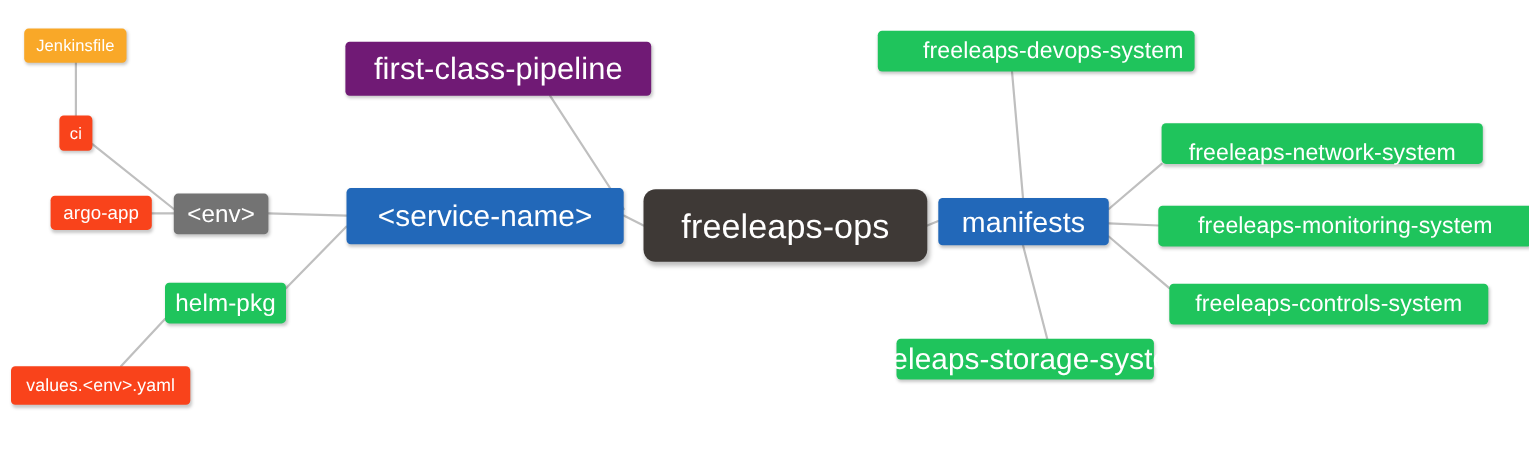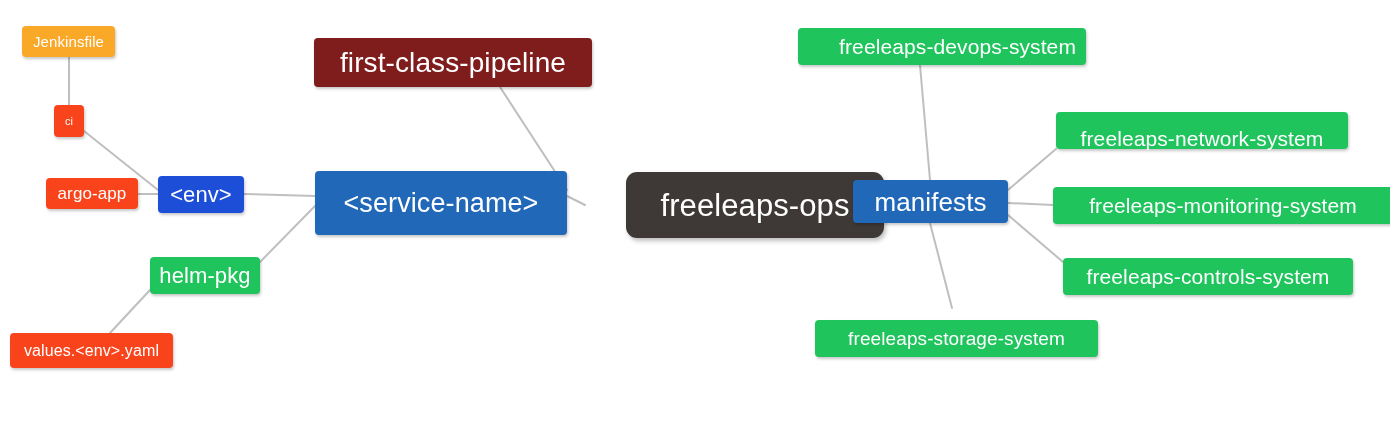--- a/index.html
+++ b/index.html
@@ -37,21 +37,20 @@
     white-space: nowrap;
     border-radius: 4px;
     box-shadow: 1px 2px 3px rgba(0,0,0,0.22);
     line-height: 1;
     padding: 0 10px;
     letter-spacing: 0.1px;
   }
   .node.root {
     border-radius: 11px;
     box-shadow: 2px 3px 4px rgba(0,0,0,0.25);
-    margin-left: 41px;
   }
   .node-label {
     display: block;
   }
 </style>
 </head>
 <body>
 
 <div id="canvas">
   <svg id="edges" viewBox="0 0 1390 421" xmlns="http://www.w3.org/2000/svg">
@@ -67,56 +66,56 @@
       <line x1="930" y1="180" x2="920" y2="65" stroke="#bfbfbf" stroke-width="2" stroke-linecap="round"></line>
       <line x1="1008" y1="190" x2="1056" y2="149" stroke="#bfbfbf" stroke-width="2" stroke-linecap="round"></line>
       <line x1="1008" y1="203" x2="1053" y2="205" stroke="#bfbfbf" stroke-width="2" stroke-linecap="round"></line>
       <line x1="1008" y1="215" x2="1063" y2="262" stroke="#bfbfbf" stroke-width="2" stroke-linecap="round"></line>
       <line x1="930" y1="223" x2="952" y2="308" stroke="#bfbfbf" stroke-width="2" stroke-linecap="round"></line>
     </svg>
   <div id="node-layer">
       <div class="node root" style="left: 585px; top: 172px; width: 258px; height: 66px; background: rgb(62, 57, 54); font-size: 31px;">
         <span class="node-label">freeleaps-ops</span>
       </div>
-      <div class="node" style="left: 315px; top: 171px; width: 252px; height: 64px; background: rgb(34, 104, 185); font-size: 27px;">
+      <div class="node" style="left: 315px; top: 171px; width: 252px; height: 51px; background: rgb(34, 104, 185); font-size: 27px;">
         <span class="node-label">&lt;service-name&gt;</span>
       </div>
-      <div class="node" style="left: 314px; top: 38px; width: 278px; height: 49px; background: #7f1d1d; font-size: 28px;">
+      <div class="node" style="left: 314px; top: 38px; width: 278px; height: 49px; background: #701a75; font-size: 28px;">
         <span class="node-label">first-class-pipeline</span>
       </div>
       <div class="node" style="left: 853px; top: 180px; width: 155px; height: 43px; background: rgb(34, 104, 185); font-size: 26px;">
         <span class="node-label">manifests</span>
       </div>
-      <div class="node" style="left: 158px; top: 176px; width: 86px; height: 37px; background: #1d4ed8; font-size: 22px;">
+      <div class="node" style="left: 158px; top: 176px; width: 86px; height: 37px; background: #737373; font-size: 22px;">
         <span class="node-label">&lt;env&gt;</span>
       </div>
       <div class="node" style="left: 150px; top: 257px; width: 110px; height: 37px; background: rgb(31, 196, 92); font-size: 22px;">
         <span class="node-label">helm-pkg</span>
       </div>
       <div class="node" style="left: 22px; top: 26px; width: 93px; height: 31px; background: rgb(249, 168, 40); font-size: 15px;">
         <span class="node-label">Jenkinsfile</span>
       </div>
-      <div class="node" style="left: 54px; top: 105px; width: 30px; height: 32px; background: rgb(249, 67, 27); font-size: 11px;">
+      <div class="node" style="left: 54px; top: 105px; width: 30px; height: 32px; background: rgb(249, 67, 27); font-size: 15px;">
         <span class="node-label">ci</span>
       </div>
       <div class="node" style="left: 32px; top: 178px; width: 92px; height: 31px; background: rgb(249, 67, 27); font-size: 17px; margin-left: 14px;">
         <span class="node-label">argo-app</span>
       </div>
       <div class="node" style="left: 10px; top: 333px; width: 163px; height: 35px; background: rgb(249, 67, 27); font-size: 16px;">
         <span class="node-label">values.&lt;env&gt;.yaml</span>
       </div>
       <div class="node" style="left: 798px; top: 28px; width: 288px; height: 37px; background: rgb(31, 196, 92); font-size: 21px; justify-content: flex-end;">
         <span class="node-label">freeleaps-devops-system</span>
       </div>
       <div class="node" style="left: 1056px; top: 112px; width: 292px; height: 37px; background: rgb(31, 196, 92); font-size: 21px; align-items: flex-end;">
         <span class="node-label">freeleaps-network-system</span>
       </div>
       <div class="node" style="left: 1053px; top: 187px; width: 340px; height: 37px; background: rgb(31, 196, 92); font-size: 21px;">
         <span class="node-label">freeleaps-monitoring-system</span>
       </div>
       <div class="node" style="left: 1063px; top: 258px; width: 290px; height: 37px; background: rgb(31, 196, 92); font-size: 21px;">
         <span class="node-label">freeleaps-controls-system</span>
       </div>
-      <div class="node" style="left: 815px; top: 320px; width: 283px; height: 37px; background: rgb(31, 196, 92); font-size: 19px;">
+      <div class="node" style="left: 815px; top: 308px; width: 234px; height: 37px; background: rgb(31, 196, 92); font-size: 27px;">
         <span class="node-label">freeleaps-storage-system</span>
       </div>
     </div>
 </div>
 
 </body></html>

